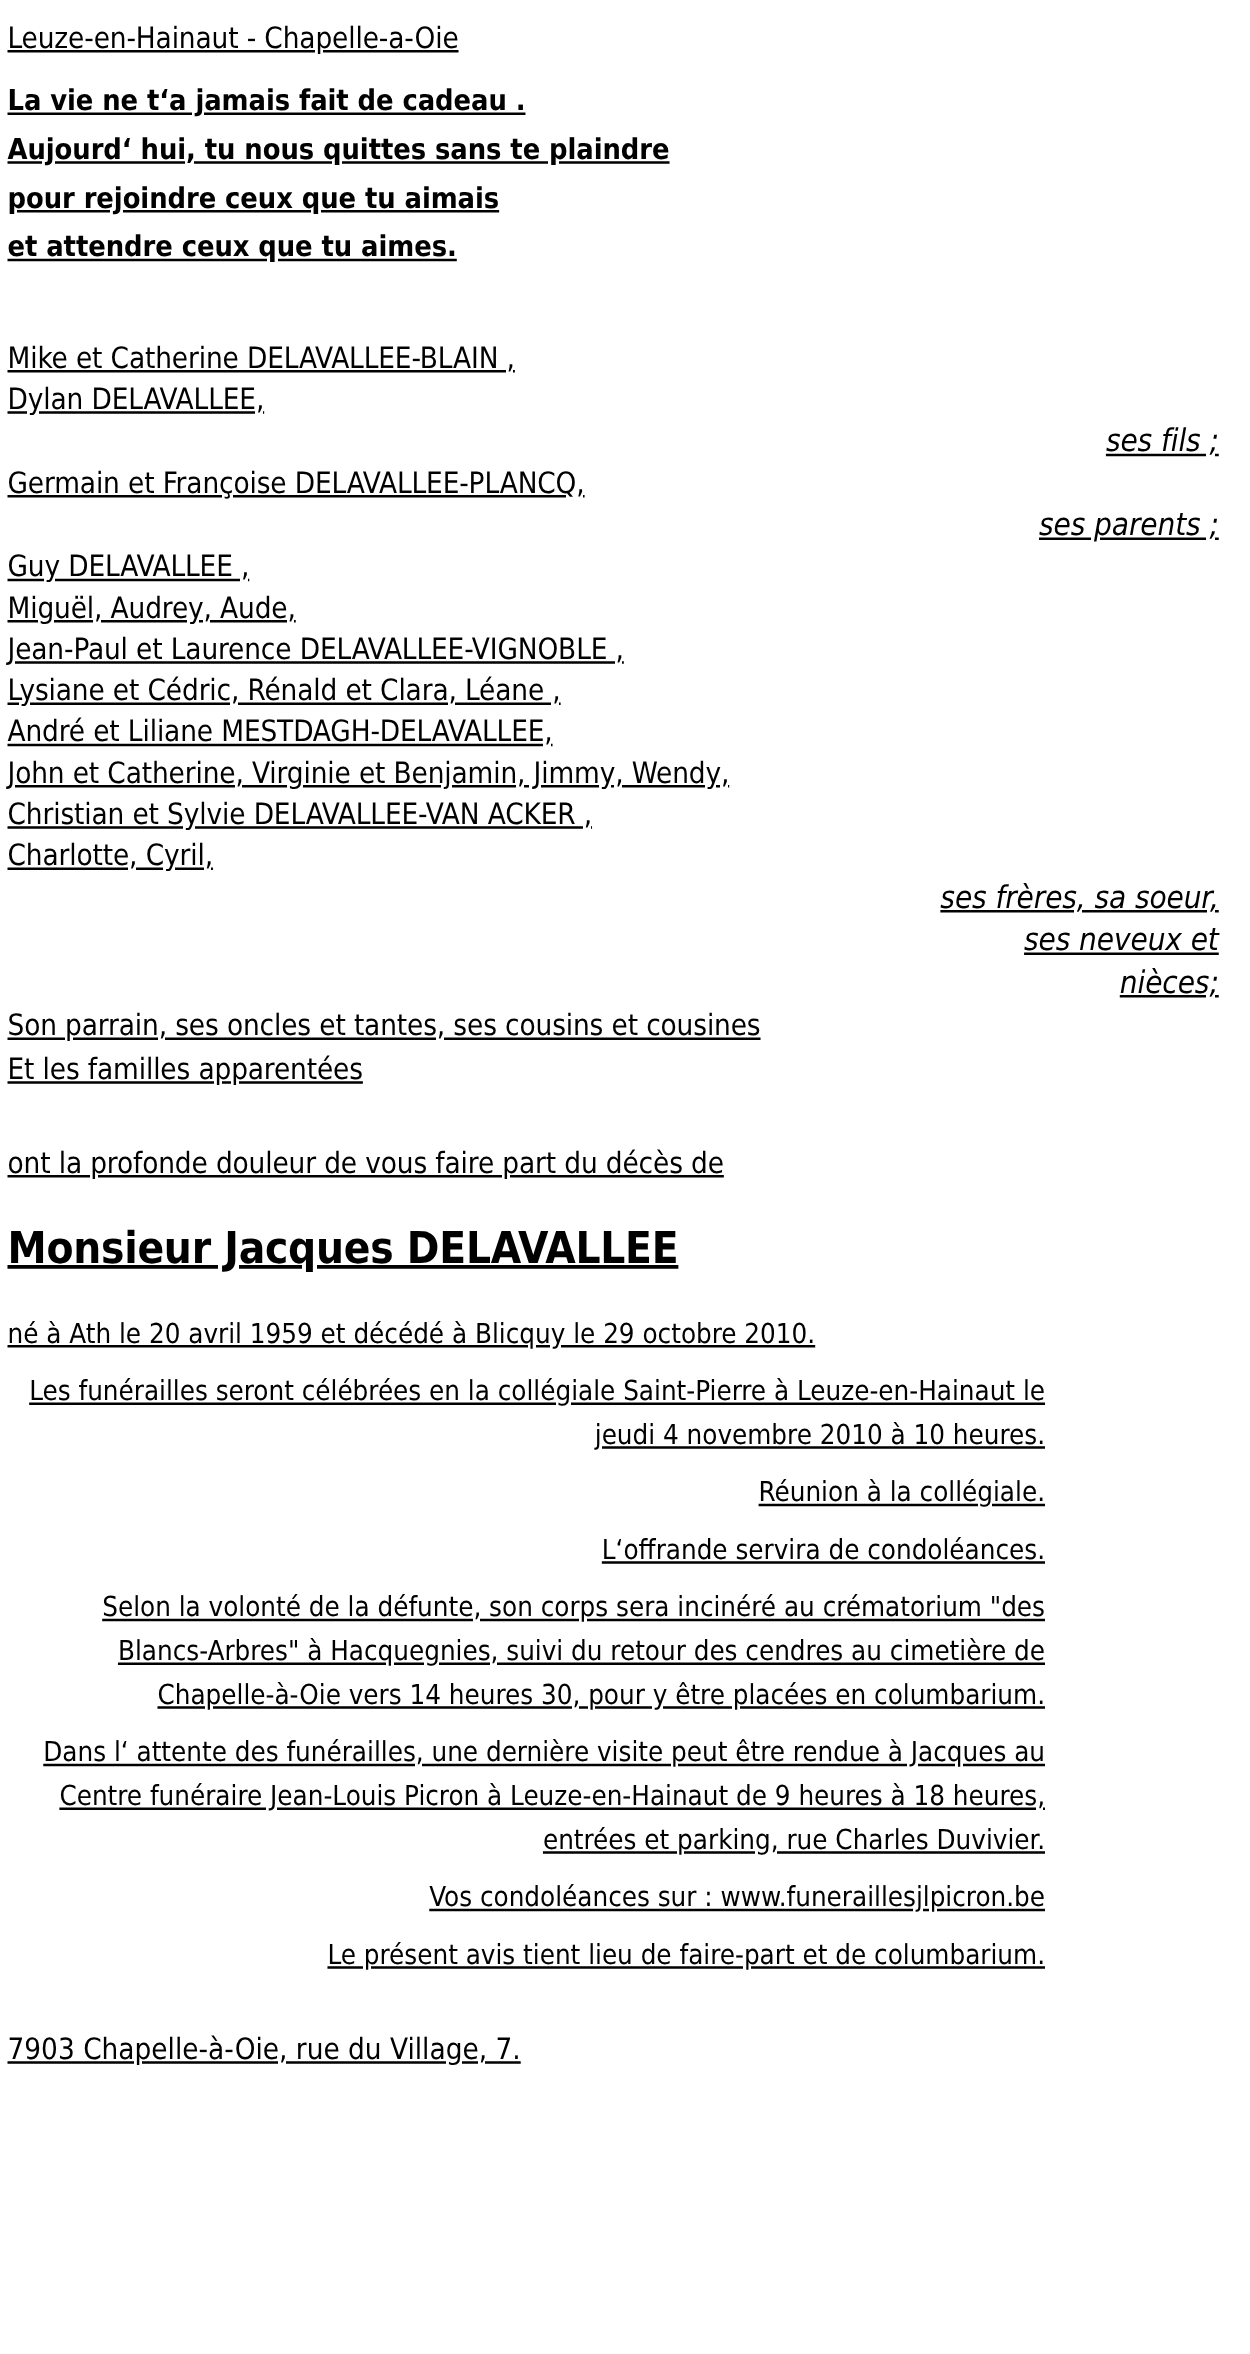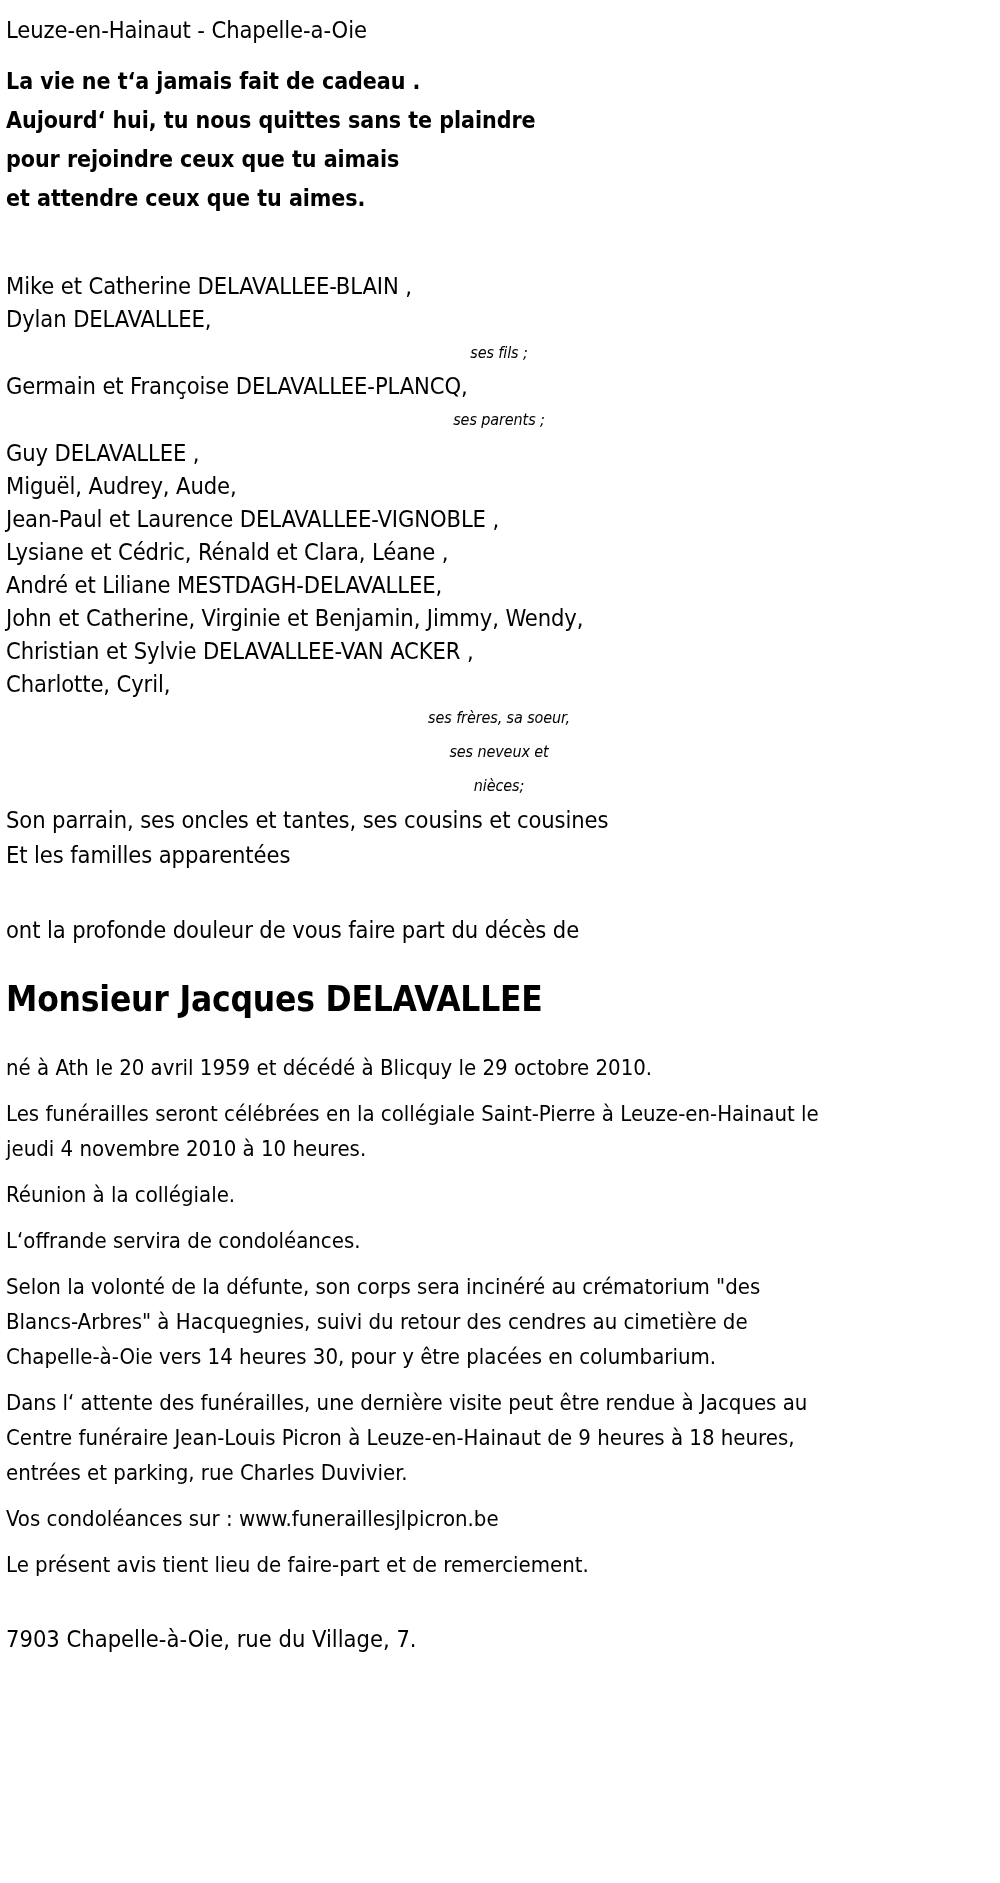--- a/index.html
+++ b/index.html
@@ -14,20 +14,21 @@
     color: #000000;
     font-stretch: condensed;
     -webkit-font-smoothing: antialiased;
   }
   .page {
     width: 1000px;
     min-height: 1883px;
     box-sizing: border-box;
     padding: 8px 0 0 0;
     position: relative;
+    text-decoration: underline;
   }
   .line {
     padding: 0 10px 0 6px;
     font-size: 23.5px;
     line-height: 35px;
     white-space: pre-wrap;
     letter-spacing: -0.1px;
   }
   .loc {
     font-size: 23.5px;
@@ -38,42 +39,42 @@
     font-weight: bold;
     font-size: 23px;
     line-height: 39px;
     letter-spacing: -0.05px;
   }
   .spacer-sm { height: 14px; }
   .spacer-md { height: 28px; }
   .spacer-lg { height: 40px; }
   .spacer-xl { height: 52px; }
   .rel {
-    text-align: center;
+    text-align: right;
     font-style: italic;
-    font-size: 16px;
+    font-size: 25px;
     line-height: 34px;
-    padding: 0 8px 0 6px;
+    padding: 0 25px 0 6px;
     letter-spacing: -0.1px;
   }
   .namegroup .line { line-height: 33px; }
   .heading {
     font-weight: bold;
     font-size: 35px;
     line-height: 46px;
     padding: 0 10px 0 6px;
     letter-spacing: -0.2px;
   }
   .para {
     padding: 0 14px 0 6px;
     font-size: 22px;
     line-height: 35px;
     max-width: 830px;
   }
-  .para + .para { margin-top: 11px; }
+  .para + .para { margin-top: 11px; text-align: right; }
   .footer-line {
     padding: 0 18px 0 6px;
     font-size: 23.5px;
     line-height: 35px;
   }
 </style>
 </head>
 <body>
 
 <div class="page">
@@ -132,20 +133,20 @@
   <div class="spacer-md"></div>
 
   <div>
     <div class="para">né à Ath le 20 avril 1959 et décédé à Blicquy le 29 octobre 2010.</div>
     <div class="para">Les funérailles seront célébrées en la collégiale Saint-Pierre à Leuze-en-Hainaut le jeudi 4 novembre 2010 à 10 heures.</div>
     <div class="para">Réunion à la collégiale.</div>
     <div class="para">L‘offrande servira de condoléances.</div>
     <div class="para">Selon la volonté de la défunte, son corps sera incinéré au crématorium "des Blancs-Arbres" à Hacquegnies, suivi du retour des cendres au cimetière de Chapelle-à-Oie vers 14 heures 30, pour y être placées en columbarium.</div>
     <div class="para">Dans l‘ attente des funérailles, une dernière visite peut être rendue à Jacques au Centre funéraire Jean-Louis Picron à Leuze-en-Hainaut de 9 heures à 18 heures, entrées et parking, rue Charles Duvivier.</div>
     <div class="para">Vos condoléances sur : www.funeraillesjlpicron.be</div>
-    <div class="para">Le présent avis tient lieu de faire-part et de remerciement.</div>
+    <div class="para">Le présent avis tient lieu de faire-part et de columbarium.</div>
   </div>
 
   <div class="spacer-lg"></div>
 
   <div class="footer-line">7903 Chapelle-à-Oie, rue du Village, 7.</div>
 
 </div>
 
 </body></html>

